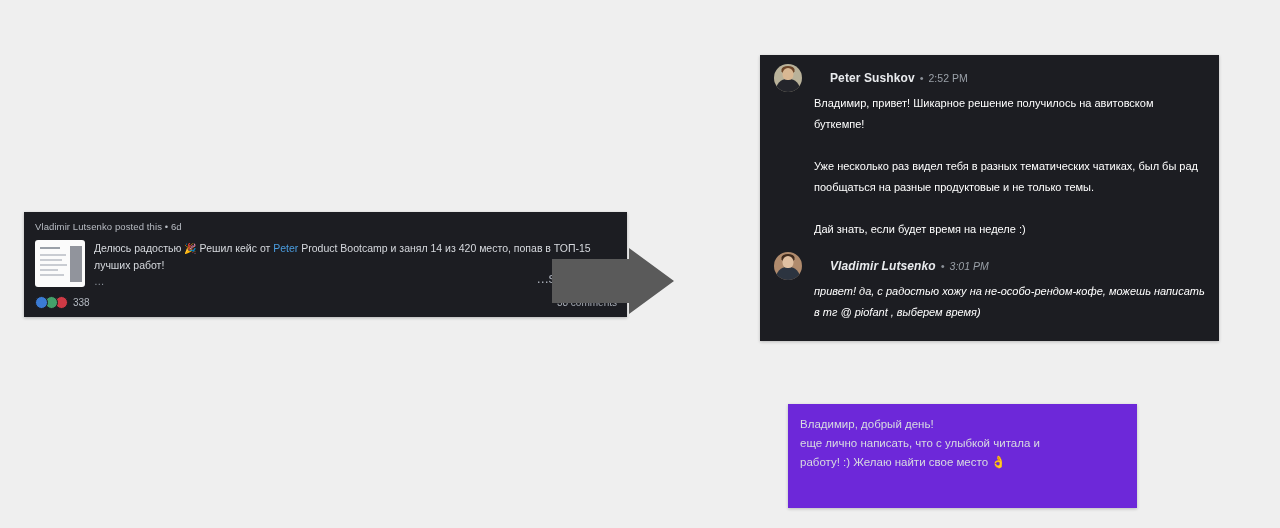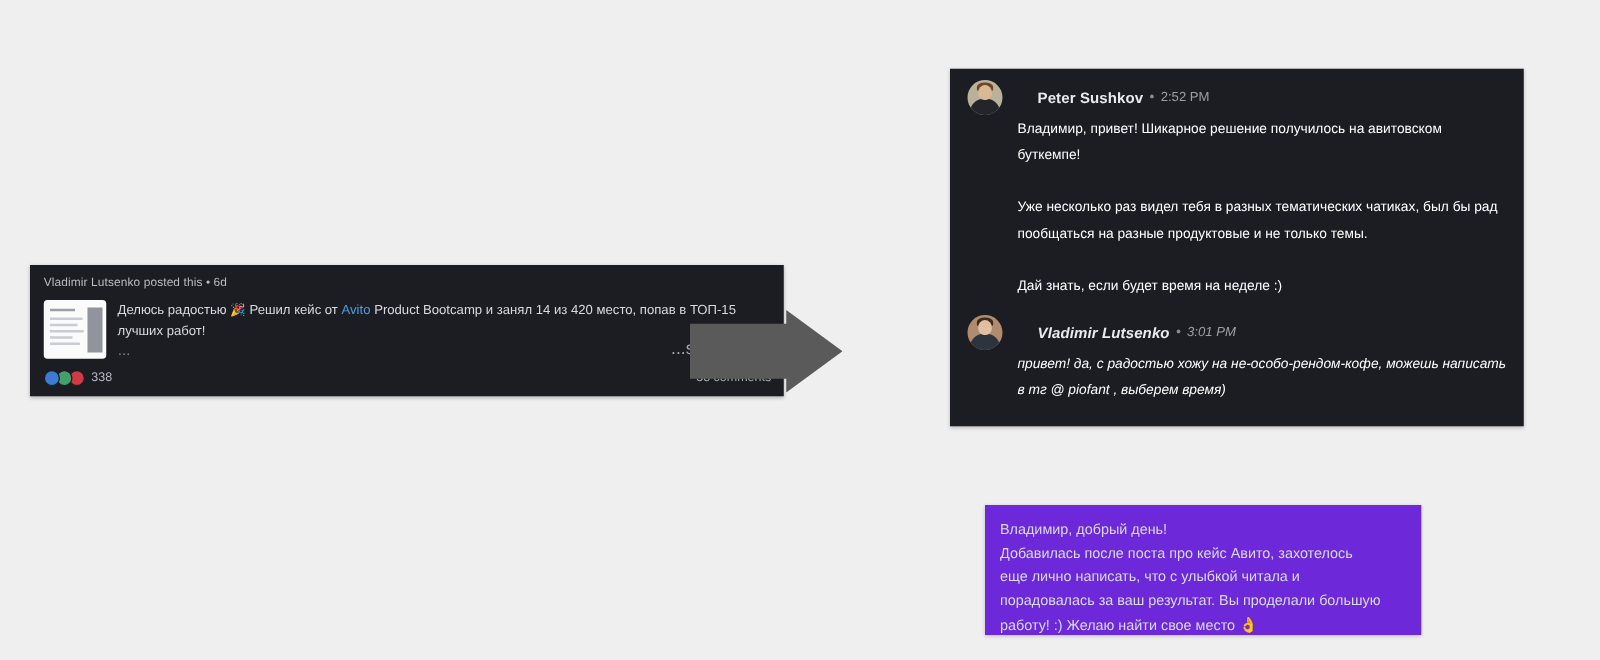--- a/index.html
+++ b/index.html
@@ -276,21 +276,21 @@
       <span class="tline t1"></span>
       <span class="tline t2"></span>
       <span class="tline t3"></span>
       <span class="tline t4"></span>
       <span class="tline t5"></span>
       <span class="tline t6"></span>
       <span class="tblock"></span>
     </div>
 
     <div id="post-text-wrap">
-      <div id="post-text"><span>Делюсь радостью </span><span class="emoji">🎉</span><span> Решил кейс от </span><span class="avito-link">Avito</span><span> Product Bootcamp и занял 14 из 420 место, попав в ТОП-15 лучших работ!</span></div>
+      <div id="post-text"><span>Делюсь радостью </span><span class="emoji">🎉</span><span> Решил кейс от </span><span class="avito-link">Peter</span><span> Product Bootcamp и занял 14 из 420 место, попав в ТОП-15 лучших работ!</span></div>
       <div id="post-ellipsis">…</div>
     </div>
 
   </div>
 
   <div id="show-more">...show more</div>
 
   <div id="post-footer">
     <div id="reactions">
       <span class="rx like"></span>
@@ -343,18 +343,16 @@
     <div class="msg-body">
       <p>привет! да, с радостью хожу на не-особо-рендом-кофе, можешь написать в тг @ piofant , выберем время)</p>
     </div>
   </div>
 
 </div>
 
 <div id="note-box">
   <div id="note-text">
     <p>Владимир, добрый день!</p>
-    <p>Добавилась после поста про кейс Авито, захотелось</p>
     <p>еще лично написать, что с улыбкой читала и</p>
-    <p>порадовалась за ваш результат. Вы проделали большую</p>
     <p><span>работу! :) Желаю найти свое место </span><span class="note-emoji">👌</span></p>
   </div>
 </div>
 
 </body></html>

